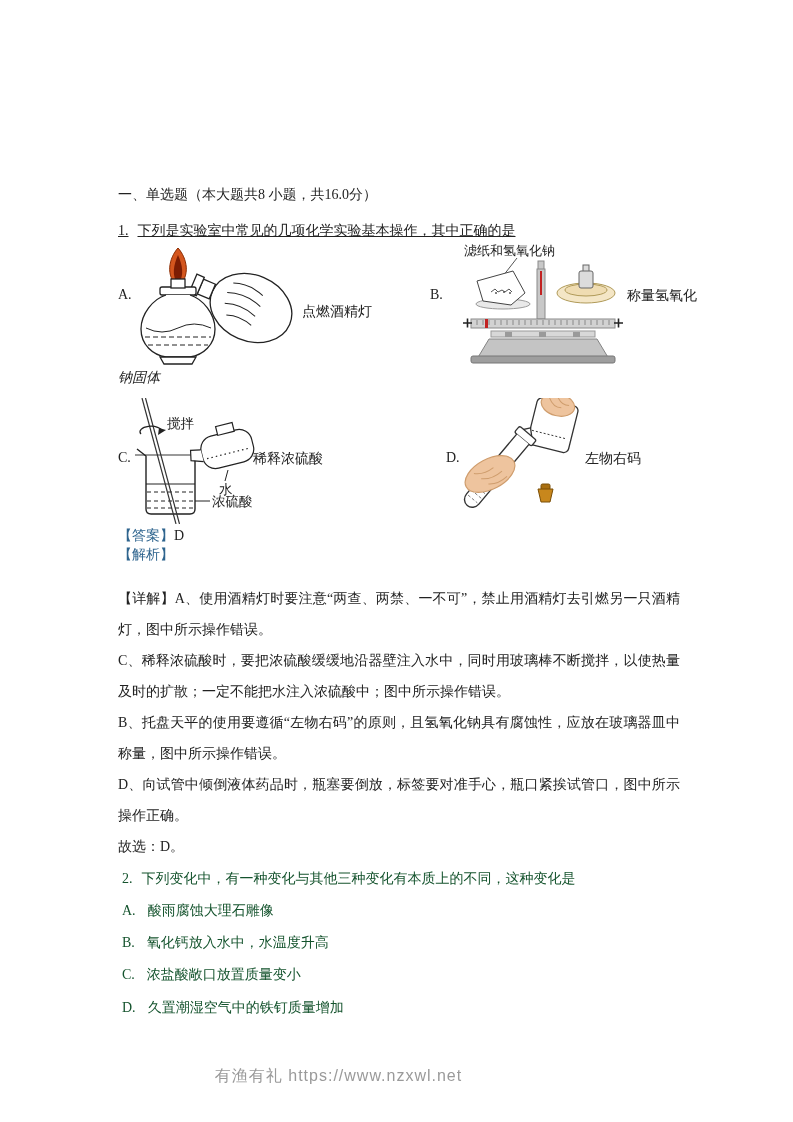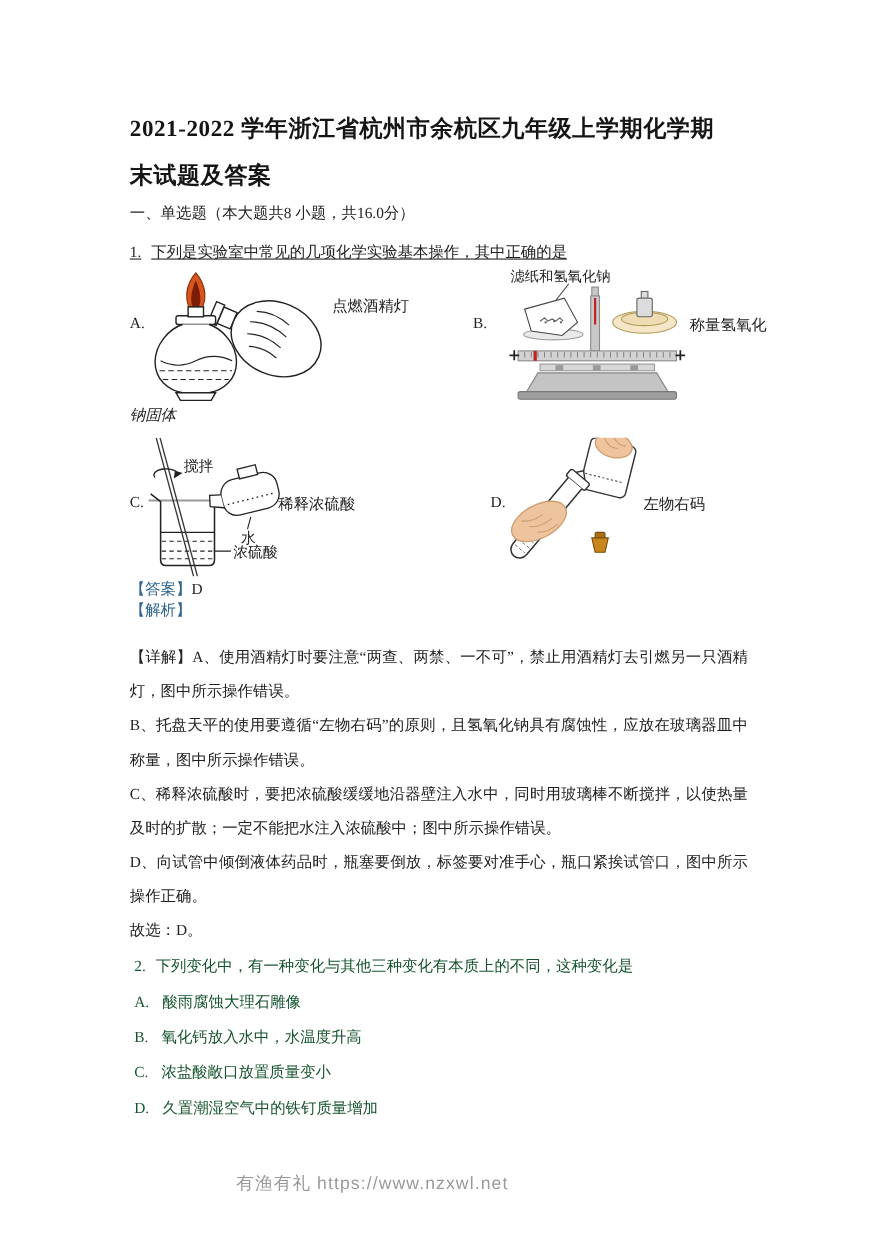--- a/index.html
+++ b/index.html
@@ -30,21 +30,20 @@
     font-size:16px;color:var(--footer-gray,#9a9a9a);letter-spacing:1px;
   }
   svg{display:block;}
   svg text{font-family:"Liberation Serif","DejaVu Serif",serif;fill:#222;}
 </style>
 </head>
 <body>
 
 <div class="page">
 
-  <div class="abs title">2021-2022 学年浙江省杭州市余杭区九年级上学期化学期末试题及答案</div>
 
   <div class="abs body-text section">一、单选题（本大题共8 小题，共16.0分）</div>
 
   <div class="abs body-text q-stem" style="left:118px;top:222px;text-decoration:underline;">
     <span class="q-num">1.</span><span>下列是实验室中常见的几项化学实验基本操作，其中正确的是</span>
   </div>
 
   <span class="abs opt-letter" style="left:118px;top:287px;">A.</span>
 
   <svg class="abs" style="left:133px;top:246px;" width="168" height="122" viewBox="0 0 168 122">
@@ -60,21 +59,21 @@
       <rect x="27" y="41" width="36" height="8" rx="2"></rect>
       <rect x="38" y="33" width="14" height="9"></rect>
       <line x1="45" y1="49" x2="45" y2="95" stroke="#444" stroke-width="2"></line>
       <path d="M33,49 C20,53 8,68 8,83 C8,99 20,109 33,111 L57,111 C70,109 82,99 82,83 C82,68 70,53 57,49"></path>
       <path d="M27,111 L63,111 L59,118 L31,118 Z"></path>
       <path d="M13,82 q16,8 32,0 q16,-8 33,0" fill="none" stroke-width="1"></path>
       <path d="M12,91 h66 M15,99 h60" fill="none" stroke-width="1" stroke-dasharray="5,3"></path>
     </g>
   </svg>
 
-  <span class="abs fig-caption" style="left:302px;top:270px;">点燃酒精灯</span>
+  <span class="abs fig-caption" style="left:302px;top:303px;">点燃酒精灯</span>
 
   <span class="abs opt-letter" style="left:430px;top:287px;">B.</span>
 
   <svg class="abs" style="left:463px;top:243px;" width="160" height="122" viewBox="0 0 160 122">
     <text x="1" y="12" font-size="13">滤纸和氢氧化钠</text>
     <line x1="54" y1="15" x2="40" y2="33" stroke="#555" stroke-width="1"></line>
     <g>
       <ellipse cx="40" cy="61" rx="27" ry="5" fill="#e9e9e9" stroke="#9a9a9a"></ellipse>
       <polygon points="14,38 50,28 62,50 48,62 20,58" fill="#ffffff" stroke="#444"></polygon>
       <path d="M28,49 l4,-3 3,3 4,-2 3,2 4,-3 3,3" stroke="#555" fill="none" stroke-width="1"></path>
@@ -174,22 +173,22 @@
 
   <div class="abs answer-line" style="left:118px;top:527px;">
     <span class="tag-blue">【答案】</span><span>D</span>
   </div>
   <div class="abs answer-line" style="left:118px;top:546px;">
     <span class="tag-blue">【解析】</span>
   </div>
 
   <div class="abs explain">
     <p>【详解】A、使用酒精灯时要注意“两查、两禁、一不可”，禁止用酒精灯去引燃另一只酒精灯，图中所示操作错误。</p>
+    <p>C、稀释浓硫酸时，要把浓硫酸缓缓地沿器壁注入水中，同时用玻璃棒不断搅拌，以使热量及时的扩散；一定不能把水注入浓硫酸中；图中所示操作错误。</p>
     <p>B、托盘天平的使用要遵循“左物右码”的原则，且氢氧化钠具有腐蚀性，应放在玻璃器皿中称量，图中所示操作错误。</p>
-    <p>C、稀释浓硫酸时，要把浓硫酸缓缓地沿器壁注入水中，同时用玻璃棒不断搅拌，以使热量及时的扩散；一定不能把水注入浓硫酸中；图中所示操作错误。</p>
     <p>D、向试管中倾倒液体药品时，瓶塞要倒放，标签要对准手心，瓶口紧挨试管口，图中所示操作正确。</p>
     <p>故选：D。</p>
   </div>
 
   <div class="abs q2-line" style="top:870px;">
     <span class="q-num">2.</span><span>下列变化中，有一种变化与其他三种变化有本质上的不同，这种变化是</span>
   </div>
   <div class="abs q2-line" style="top:902px;">
     <span class="q2-opt-label">A.</span><span>酸雨腐蚀大理石雕像</span>
   </div>

